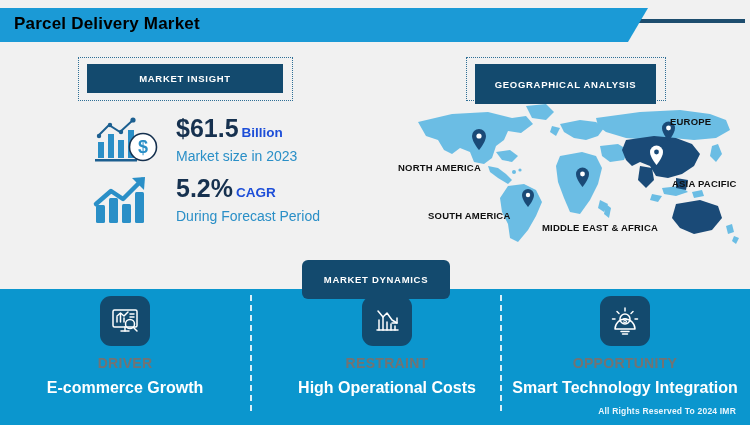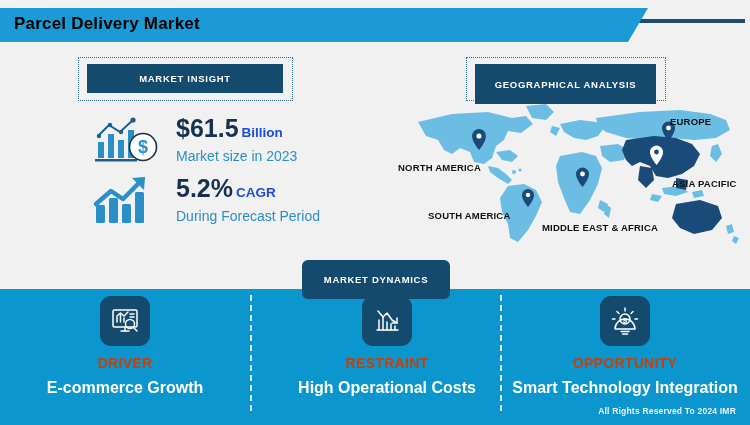--- a/index.html
+++ b/index.html
@@ -60,21 +60,21 @@
   #dyn-band{position:absolute;left:0;top:289px;width:750px;height:136px;background:#0b96ce;}
   .divider{position:absolute;top:295px;width:0;height:116px;border-left:2px dashed rgba(255,255,255,.85);}
   #div1{left:250px;}
   #div2{left:500px;}
   .dyn-col{position:absolute;top:296px;width:250px;text-align:center;}
   #col1{left:0;} #col2{left:262px;} #col3{left:500px;}
   .dyn-icon{
     width:50px;height:50px;margin:0 auto;background:#134a6e;border-radius:11px;
     display:flex;align-items:center;justify-content:center;
   }
-  .dyn-title{color:#c2410c;font-size:14px;font-weight:bold;margin-top:9px;letter-spacing:.3px;}
+  .dyn-title{color:#737373;font-size:14px;font-weight:bold;margin-top:9px;letter-spacing:.3px;}
   .dyn-sub{color:#ffffff;font-size:16px;font-weight:bold;margin-top:8px;}
   #footer{
     position:absolute;right:14px;bottom:9px;color:#eaf6fd;
     font-size:8.5px;font-weight:bold;letter-spacing:.2px;
   }
 </style>
 </head>
 <body>
 
 <div id="root">

